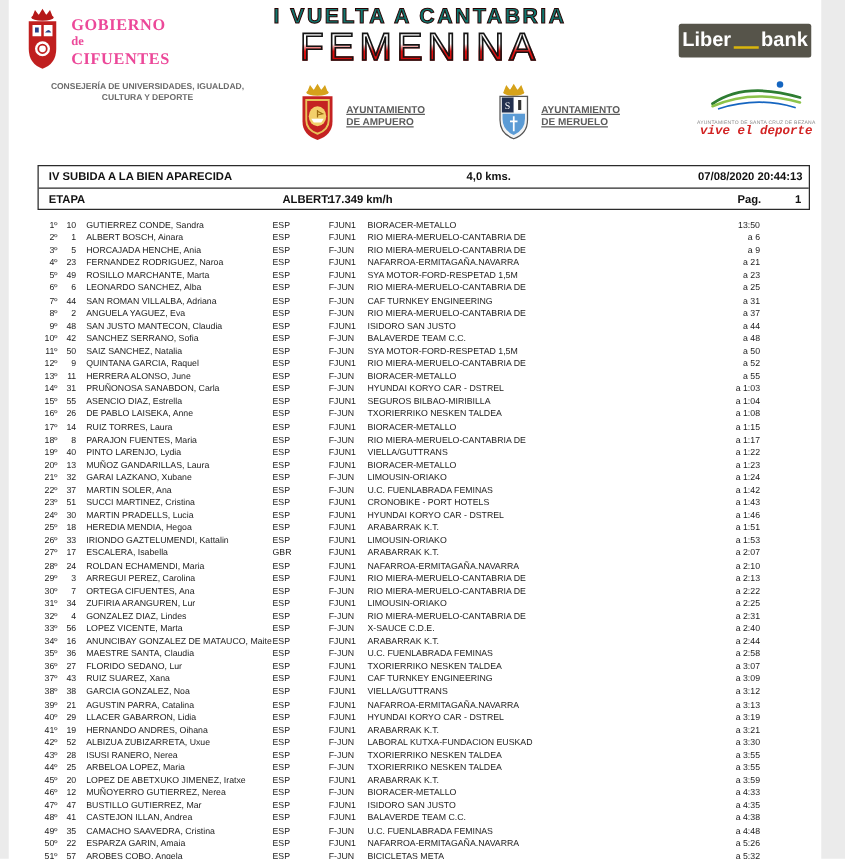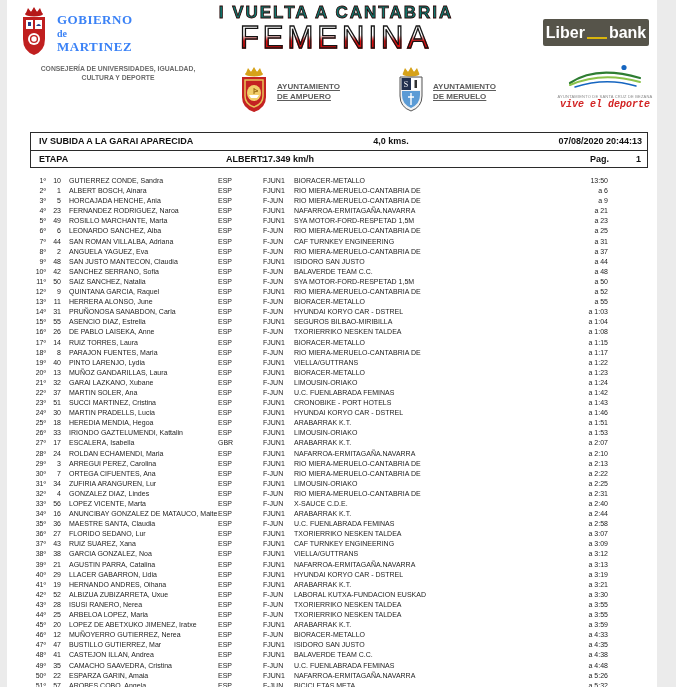--- a/index.html
+++ b/index.html
@@ -6,21 +6,21 @@
   html,body { width:676px; height:687px; background:#ffffff; overflow:hidden;
     font-family:"Liberation Sans", sans-serif; }
   .page { position:absolute; left:0; top:0; width:676px; height:687px; background:#fff; }
   .edge { position:absolute; top:0; height:687px; background:#ebebeb; }
   .edge-left { left:0; width:7px; }
   .edge-right { right:0; width:19px; }
 
   
   .gob-block { position:absolute; left:18px; top:5px; width:200px; }
   .gob-top { display:flex; align-items:center; }
-  .gob-text { margin-left:7px; font-family:"Liberation Serif", serif; color:#3b82f6; font-weight:600; }
+  .gob-text { margin-left:7px; font-family:"Liberation Serif", serif; color:#ec4899; font-weight:600; }
   .gob-l1,.gob-l3 { font-size:13px; letter-spacing:.5px; }
   .gob-l2 { font-size:10px; }
   .gob-sub { margin-top:3px; text-align:center; font-size:6.8px; font-weight:bold; color:#6b6b6b; line-height:1.35; }
 
   .title-block { position:absolute; left:168px; top:3px; width:336px; text-align:center; }
   .title-l1 { font-size:17px; font-weight:900; letter-spacing:2px; color:#0f766e;
     -webkit-text-stroke:0.8px #2a0000; }
   .title-l2 { font-size:31px; font-weight:400; letter-spacing:4px; margin-top:-3px;
     color:#d01010; -webkit-text-stroke:1.3px #141414; }
   @supports (-webkit-background-clip: text) {
@@ -87,21 +87,21 @@
           <rect x="17" y="15" width="7" height="9" fill="#ffffff"></rect>
           <rect x="10" y="17" width="3" height="4" fill="#27408b"></rect>
           <path d="M18 21 q3 -4 5 0 Z" fill="#27408b"></path>
           <circle cx="16" cy="34" r="6" fill="#ffffff"></circle>
           <circle cx="16" cy="34" r="3.4" fill="none" stroke="#c01f1f" stroke-width="1.4"></circle>
         </svg>
       </span>
       <span class="gob-text">
         <div class="gob-l1">GOBIERNO</div>
         <div class="gob-l2">de</div>
-        <div class="gob-l3">MARTINEZ</div>
+        <div class="gob-l3">CIFUENTES</div>
       </span>
     </div>
     <div class="gob-sub">
       <div>CONSEJERÍA DE UNIVERSIDADES, IGUALDAD,</div>
       <div>CULTURA Y DEPORTE</div>
     </div>
   </div>
 
   <div class="title-block">
     <div class="title-l1">I VUELTA A CANTABRIA</div>
@@ -160,21 +160,21 @@
         <path d="M4 22 Q36 8 74 19" stroke="#8bc34a" stroke-width="2" fill="none" stroke-linecap="round"></path>
         <path d="M9 24 Q40 14 70 23" stroke="#1565c0" stroke-width="1.4" fill="none" stroke-linecap="round"></path>
       </svg>
     </span>
     <div class="bezana-l1">AYUNTAMIENTO DE SANTA CRUZ DE BEZANA</div>
     <div class="bezana-l2">vive el deporte</div>
   </div>
 
   <div class="meta-box">
     <div class="meta-row">
-      <span class="m-race">IV SUBIDA A LA GARAI APARECIDA</span>
+      <span class="m-race">IV SUBIDA A LA BIEN APARECIDA</span>
       <span class="m-dist">4,0 kms.</span>
       <span class="m-date">07/08/2020 20:44:13</span>
     </div>
     <div class="meta-row">
       <span class="m-stage">ETAPA</span>
       <span class="m-media-label">ALBERT:</span>
       <span class="m-media-value">17.349 km/h</span>
       <span class="m-pag">Pag.</span>
       <span class="m-pagnum">1</span>
     </div>

